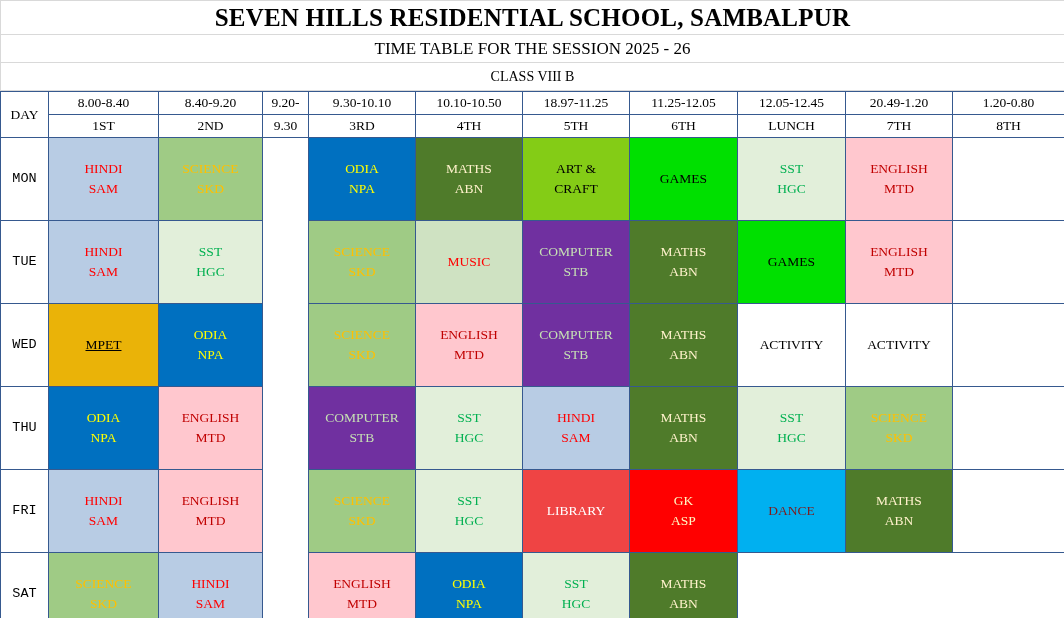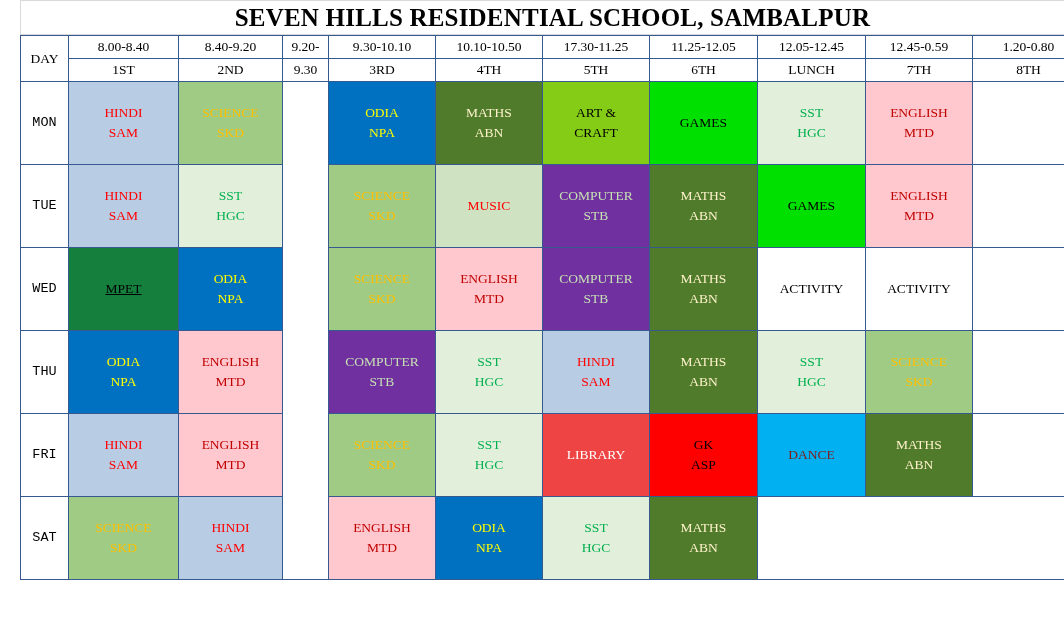--- a/index.html
+++ b/index.html
@@ -3,21 +3,21 @@
 <meta charset="utf-8">
 <style>
   html,body{margin:0;padding:0;}
   body{
     width:1064px;height:618px;
     background:#ffffff;
     font-family:"Liberation Serif", serif;
     color:#000;
     overflow:hidden;
   }
-  .sheet{width:1064px;height:618px;position:relative;box-sizing:border-box;padding-left:20px;}
+  .sheet{width:1064px;height:618px;position:relative;box-sizing:border-box;}
 
   
   table.titles{border-collapse:collapse;width:1064px;table-layout:fixed;}
   table.titles td{
     border:1px solid #d9d9d9;
     text-align:center;vertical-align:middle;
     padding:0;background:#fff;
   }
   .t1{height:33px;font-size:25px;font-weight:bold;letter-spacing:.2px;}
   .t2{height:27px;font-size:17px;}
@@ -46,20 +46,26 @@
 <div class="sheet">
 
   <table class="titles">
     <colgroup>
         <col style="width:1064px">
       </colgroup>
     <tbody>
       <tr>
           <td class="t1">SEVEN HILLS RESIDENTIAL SCHOOL, SAMBALPUR</td>
         </tr>
+      <tr>
+          <td class="t2">TIME TABLE FOR THE SESSION 2025 - 26</td>
+        </tr>
+      <tr>
+          <td class="t3">CLASS VIII B</td>
+        </tr>
     </tbody>
   </table>
 
   <table class="grid">
     <colgroup>
       <col style="width:48px">
       <col style="width:110px">
       <col style="width:104px">
       <col style="width:46px">
       <col style="width:107px">
@@ -71,24 +77,24 @@
       <col style="width:112px">
     </colgroup>
     <tbody id="grid-body">
         <tr>
           <td class="hdr daycell" rowspan="2">DAY</td>
           <td class="hdr">8.00-8.40</td>
           <td class="hdr">8.40-9.20</td>
           <td class="hdr">9.20-</td>
           <td class="hdr">9.30-10.10</td>
           <td class="hdr">10.10-10.50</td>
-          <td class="hdr">17.30-11.25</td>
+          <td class="hdr">18.97-11.25</td>
           <td class="hdr">11.25-12.05</td>
           <td class="hdr">12.05-12.45</td>
-          <td class="hdr">12.45-0.59</td>
+          <td class="hdr">20.49-1.20</td>
           <td class="hdr">1.20-0.80</td>
         </tr>
         <tr>
           <td class="hdr">1ST</td>
           <td class="hdr">2ND</td>
           <td class="hdr">9.30</td>
           <td class="hdr">3RD</td>
           <td class="hdr">4TH</td>
           <td class="hdr">5TH</td>
           <td class="hdr">6TH</td>
@@ -161,21 +167,21 @@
             <span class="l1">GAMES</span>
           </td>
           <td class="cell" style="background: rgb(255, 199, 206); color: rgb(192, 0, 0);">
             <span class="l1">ENGLISH</span>
             <span class="l2">MTD</span>
           </td>
           <td class="cell" style="background: rgb(255, 255, 255); color: rgb(0, 0, 0);"></td>
         </tr>
         <tr>
           <td class="day dayname cell daycell">WED</td>
-          <td class="cell" style="background: #15803d; color: rgb(0, 0, 0); text-decoration: underline;">
+          <td class="cell" style="background: #eab308; color: rgb(0, 0, 0); text-decoration: underline;">
             <span class="l1">MPET</span>
           </td>
           <td class="cell" style="background: rgb(0, 112, 192); color: rgb(255, 255, 0);">
             <span class="l1">ODIA</span>
             <span class="l2">NPA</span>
           </td>
           <td class="cell" style="background: rgb(159, 203, 133); color: rgb(255, 192, 0);">
             <span class="l1">SCIENCE</span>
             <span class="l2">SKD</span>
           </td>
@@ -249,21 +255,21 @@
             <span class="l1">SCIENCE</span>
             <span class="l2">SKD</span>
           </td>
           <td class="cell" style="background: rgb(226, 239, 218); color: rgb(0, 176, 80);">
             <span class="l1">SST</span>
             <span class="l2">HGC</span>
           </td>
           <td class="cell" style="background: #ef4444; color: rgb(255, 255, 255);">
             <span class="l1">LIBRARY</span>
           </td>
-          <td class="cell" style="background: rgb(255, 0, 0); color: #000000;">
+          <td class="cell" style="background: rgb(255, 0, 0); color: #fef9c3;">
             <span class="l1">GK</span>
             <span class="l2">ASP</span>
           </td>
           <td class="cell" style="background: rgb(0, 176, 240); color: #7f1d1d;">
             <span class="l1">DANCE</span>
           </td>
           <td class="cell" style="background: rgb(79, 123, 42); color: rgb(255, 242, 204);">
             <span class="l1">MATHS</span>
             <span class="l2">ABN</span>
           </td>

